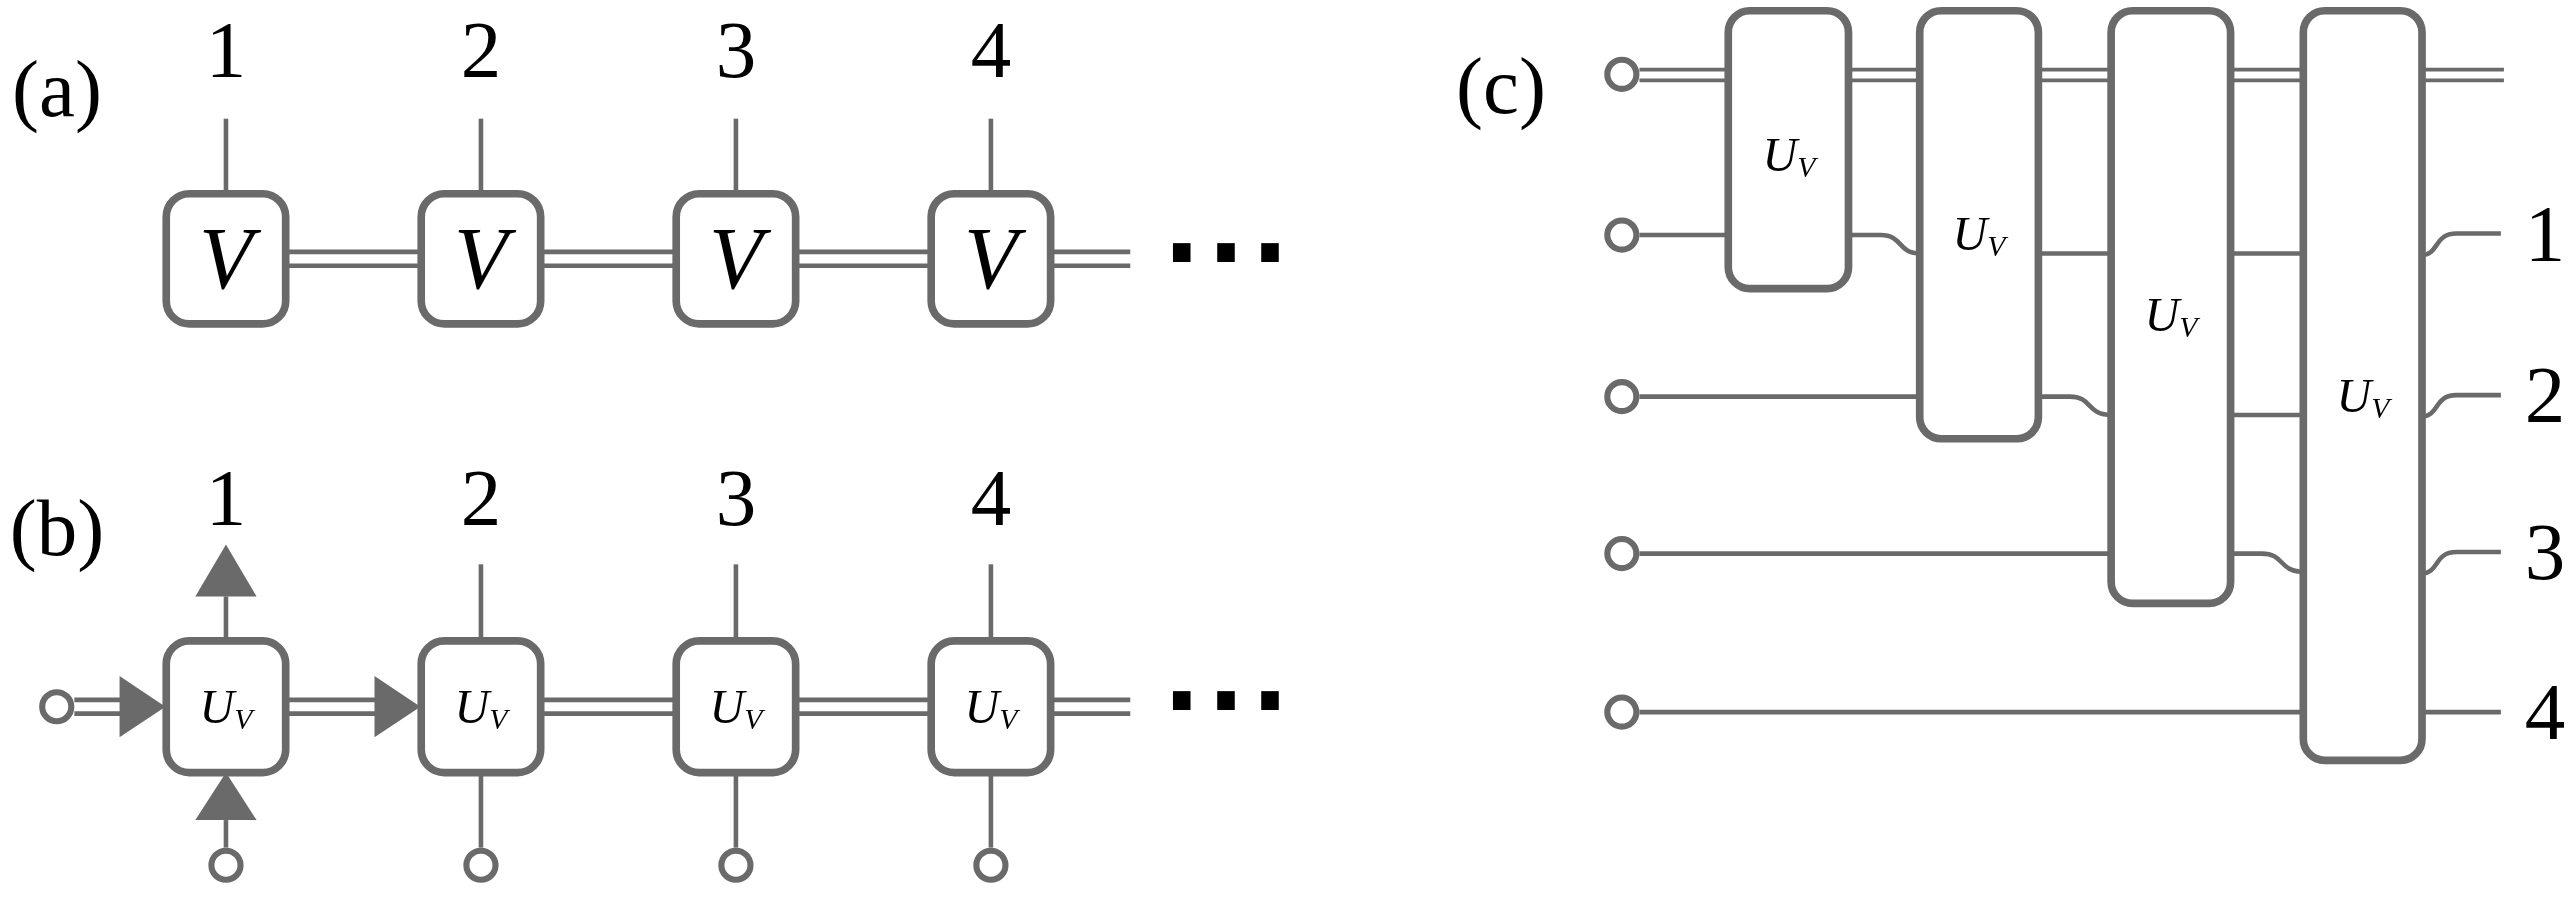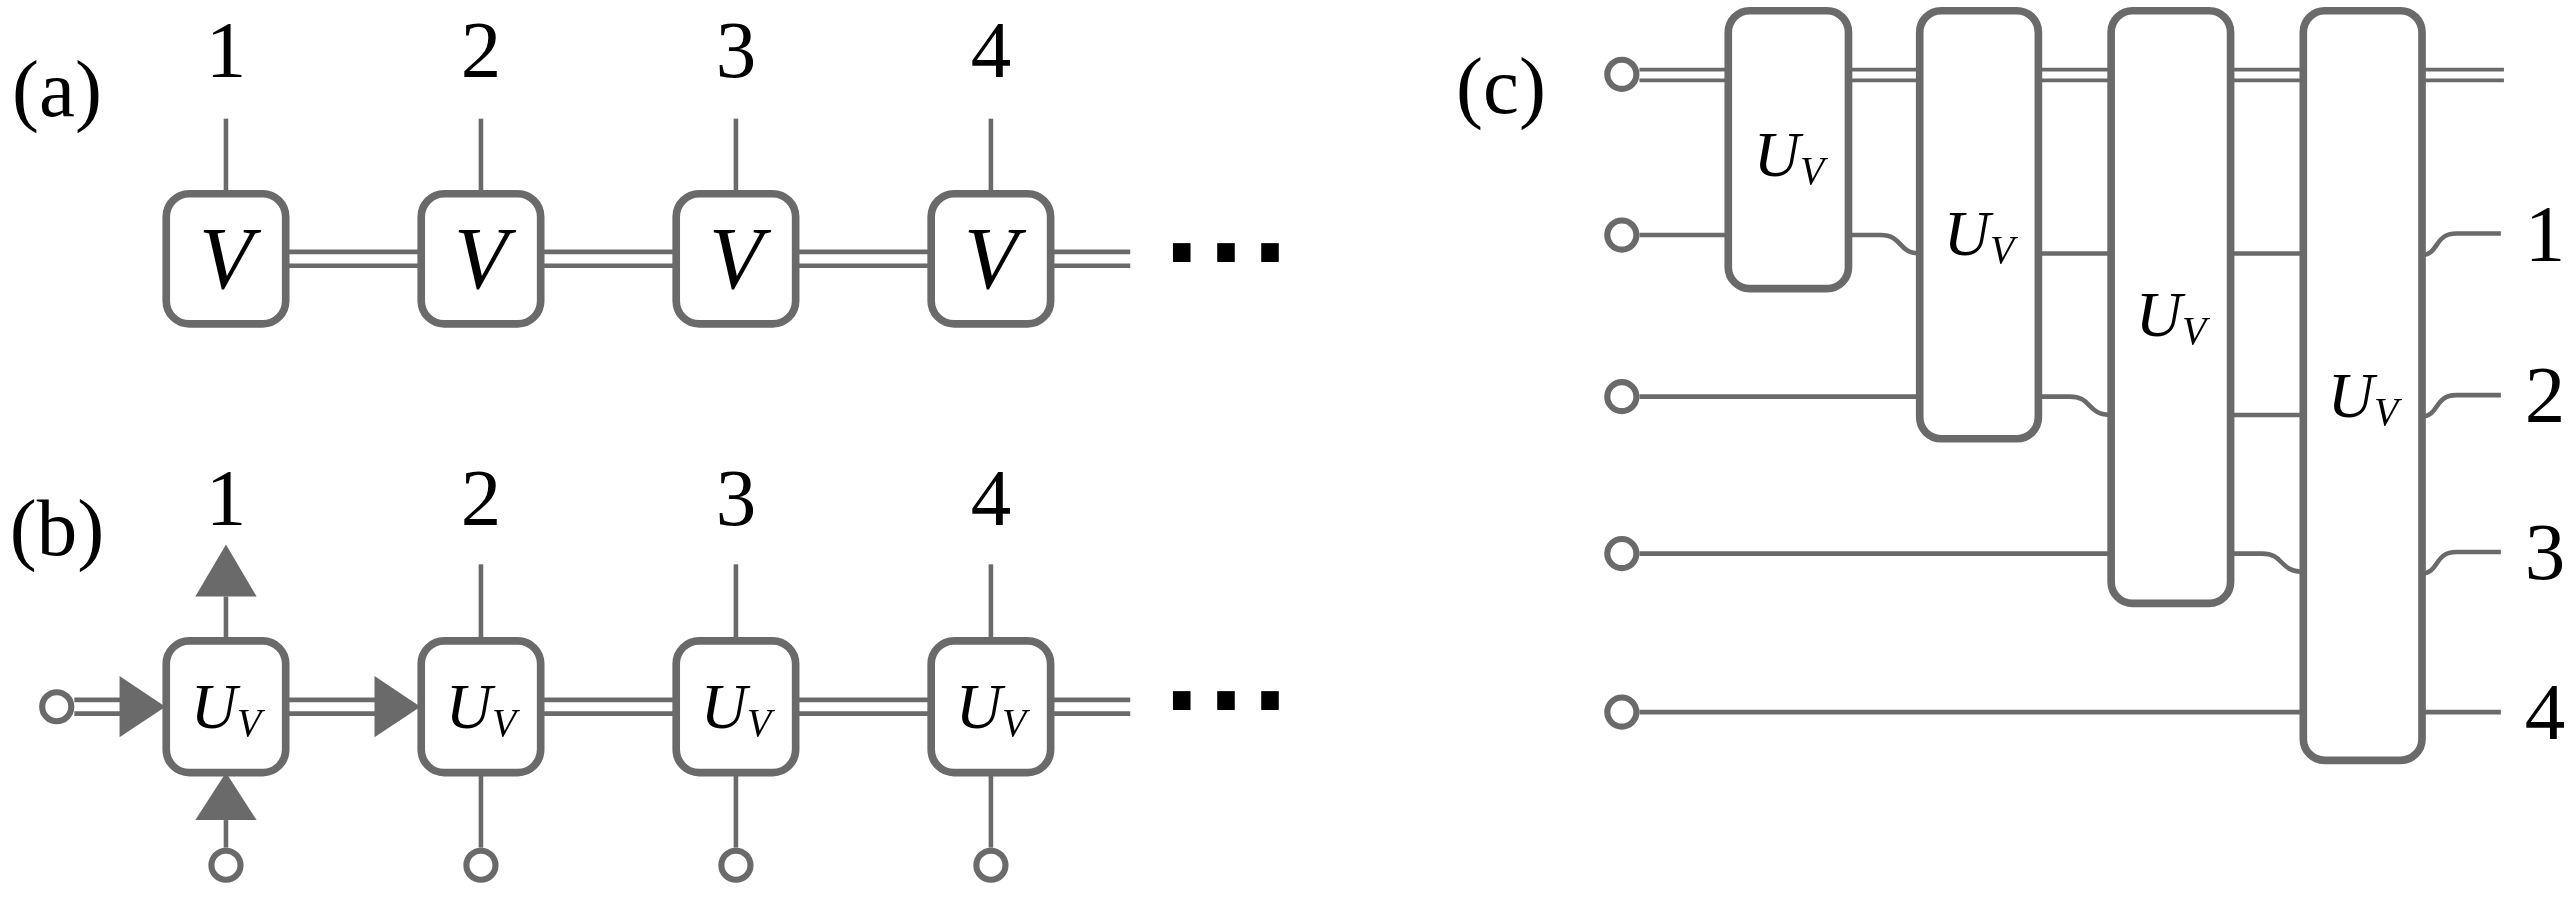--- a/index.html
+++ b/index.html
@@ -3,21 +3,21 @@
 <meta charset="utf-8">
 <style>
   html,body{margin:0;padding:0;background:#ffffff;}
   .stage{position:relative;width:2576px;height:902px;background:#ffffff;overflow:hidden;}
   .stage svg{position:absolute;left:0;top:0;}
   .lbl{position:absolute;transform:translate(-50%,-50%);font-family:"Liberation Serif",serif;
        color:#000;white-space:nowrap;line-height:1;}
   .f-panel{font-size:81px;}
   .f-num{font-size:81px;}
   .f-V{font-style:italic;font-size:88px;}
-  .uv{font-size:64px;font-style:italic;text-align:center;}
+  .uv{font-size:48px;font-style:italic;text-align:center;}
   .uv .sub{font-size:0.62em;display:inline-block;transform:translateY(0.20em);font-style:italic;}
   .dots{font-family:"DejaVu Sans",sans-serif;font-size:100px;letter-spacing:6.1px;font-weight:bold;}
 </style>
 </head>
 <body>
 
 <div class="stage">
 
 <svg width="2576" height="902" viewBox="0 0 3364 1178">
 

